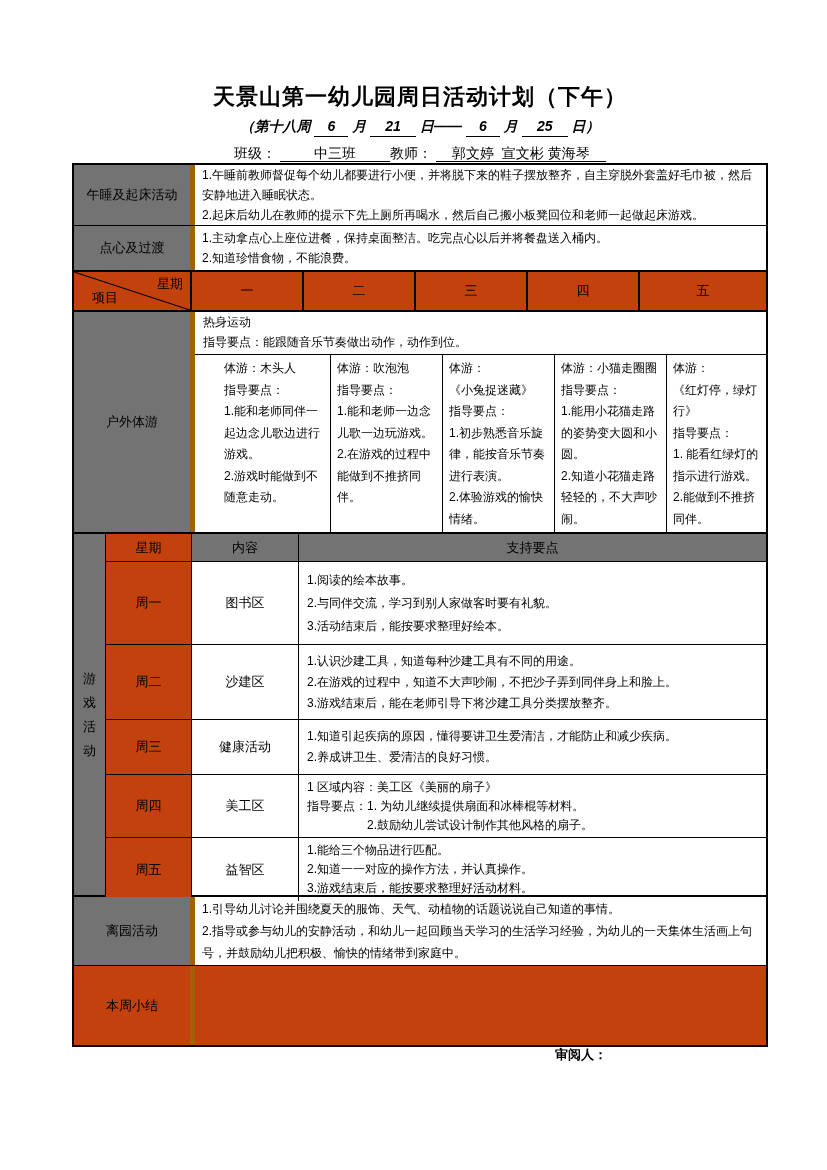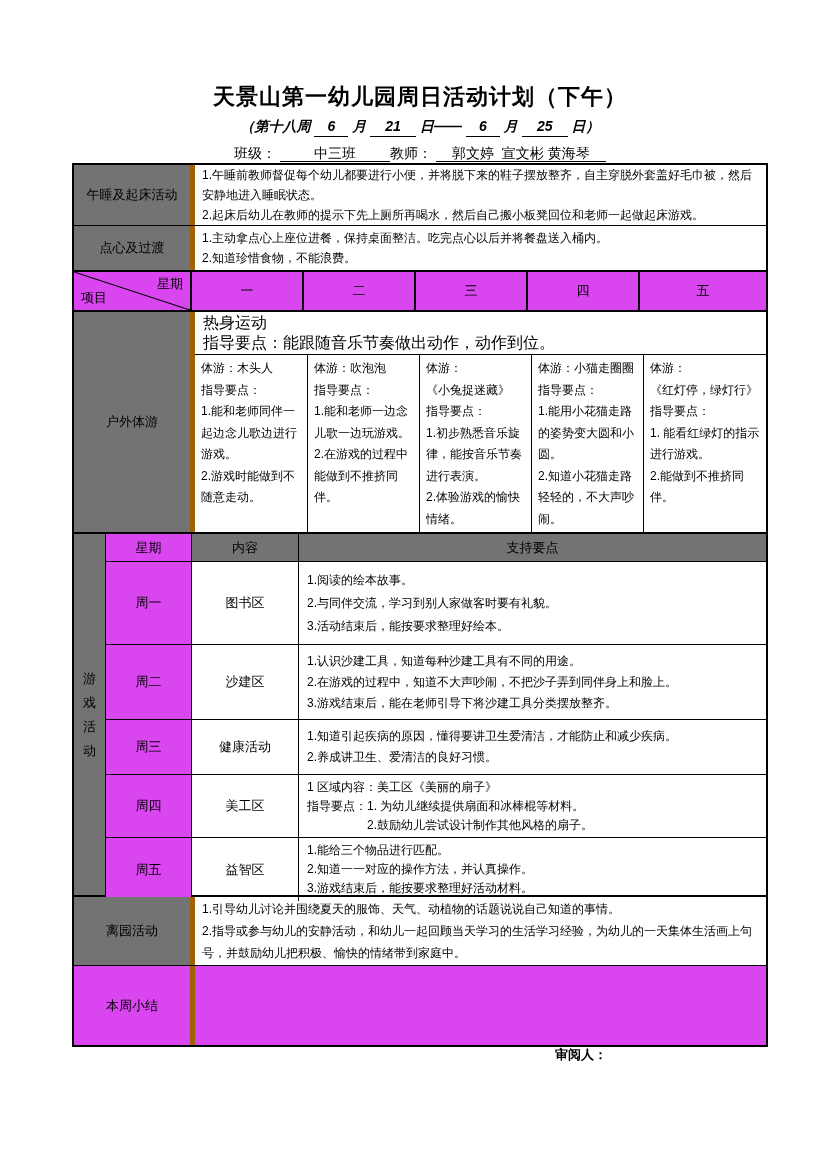--- a/index.html
+++ b/index.html
@@ -32,21 +32,21 @@
 
   .table{border:2px solid #000;width:696px;box-sizing:border-box;}
   .trow{display:flex;box-sizing:border-box;}
   .trow + .trow{border-top:1px solid #000;}
   .trow.thick-top{border-top:2px solid #000;}
   .trow.no-top{border-top:0;}
 
   .cell{box-sizing:border-box;overflow:hidden;}
   .cell + .cell{border-left:5px solid #a16207;}
   .gray{background:#737373;}
-  .yellow{background:#d946ef;}
+  .yellow{background:#c2410c;}
   .w-label{width:116px;flex:0 0 116px;}
   .flexfill{flex:1 1 auto;min-width:0;}
 
   .label-cell{
     display:flex;align-items:center;justify-content:center;
     font-size:13px;text-align:center;padding:2px;
   }
   .body-text{
     font-size:12px;line-height:20px;padding:2px 7px;
     white-space:pre-wrap;display:flex;flex-direction:column;justify-content:center;
@@ -56,31 +56,31 @@
   .weekhead{border-top:2px solid #000 !important;border-bottom:2px solid #000;height:42px;}
   .weekhead .cell + .cell{border-left:2px solid #000;}
   .day-cell{
     display:flex;align-items:center;justify-content:center;
     font-size:13px;
   }
   .w-day{width:112px;flex:0 0 112px;}
   .corner{position:relative;}
   .corner svg{position:absolute;left:0;top:0;width:100%;height:100%;}
   .corner .tr{position:absolute;top:3px;right:7px;font-size:13px;}
-  .corner .bl{position:absolute;bottom:3px;left:7px;font-size:13px;}
+  .corner .bl{position:absolute;bottom:3px;left:18px;font-size:13px;}
 
   
   .outdoor-row{height:220px;}
   .outdoor-right{display:flex;flex-direction:column;}
   .warmup{
     height:43px;flex:0 0 43px;border-bottom:1px solid #000;
-    font-size:16px;line-height:20px;padding:10px 8px;white-space:pre-wrap;
-    box-sizing:border-box;display:flex;flex-direction:column;justify-content:center;
-  }
-  .odays{display:flex;flex:1 1 auto;}
+    font-size:12px;line-height:20px;padding:10px 8px;white-space:pre-wrap;
+    box-sizing:border-box;display:flex;flex-direction:column;justify-content:center;font-family:Liberation Mono, monospace;
+  }
+  .odays{display:flex;flex:1 1 auto;margin-left:23px;}
   .ocell{
     box-sizing:border-box;font-size:12px;line-height:21.5px;
     padding:3px 4px 3px 6px;white-space:pre-wrap;overflow:hidden;
   }
   .ocell + .ocell{border-left:1px solid #000;}
   .ow{width:112px;flex:0 0 112px;}
 
   
   .games-row{height:363px;}
   .vlabel{

